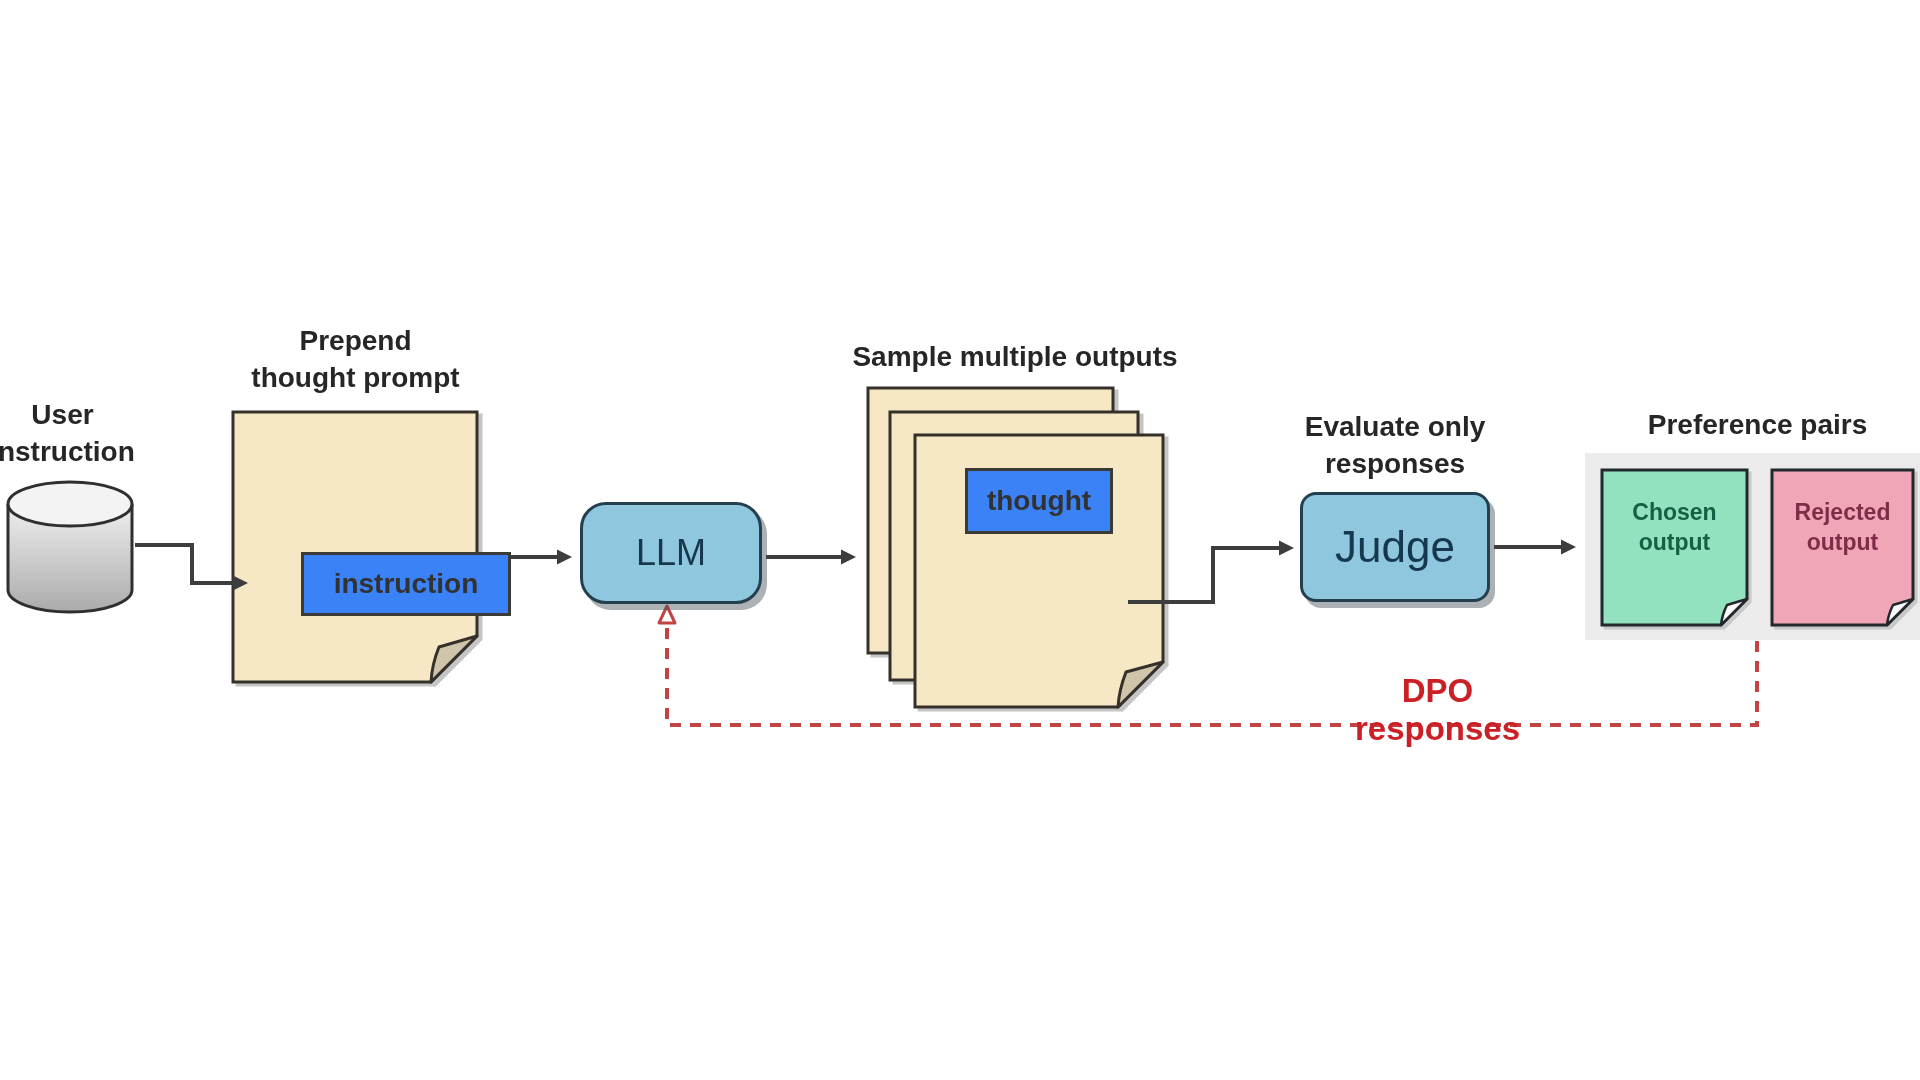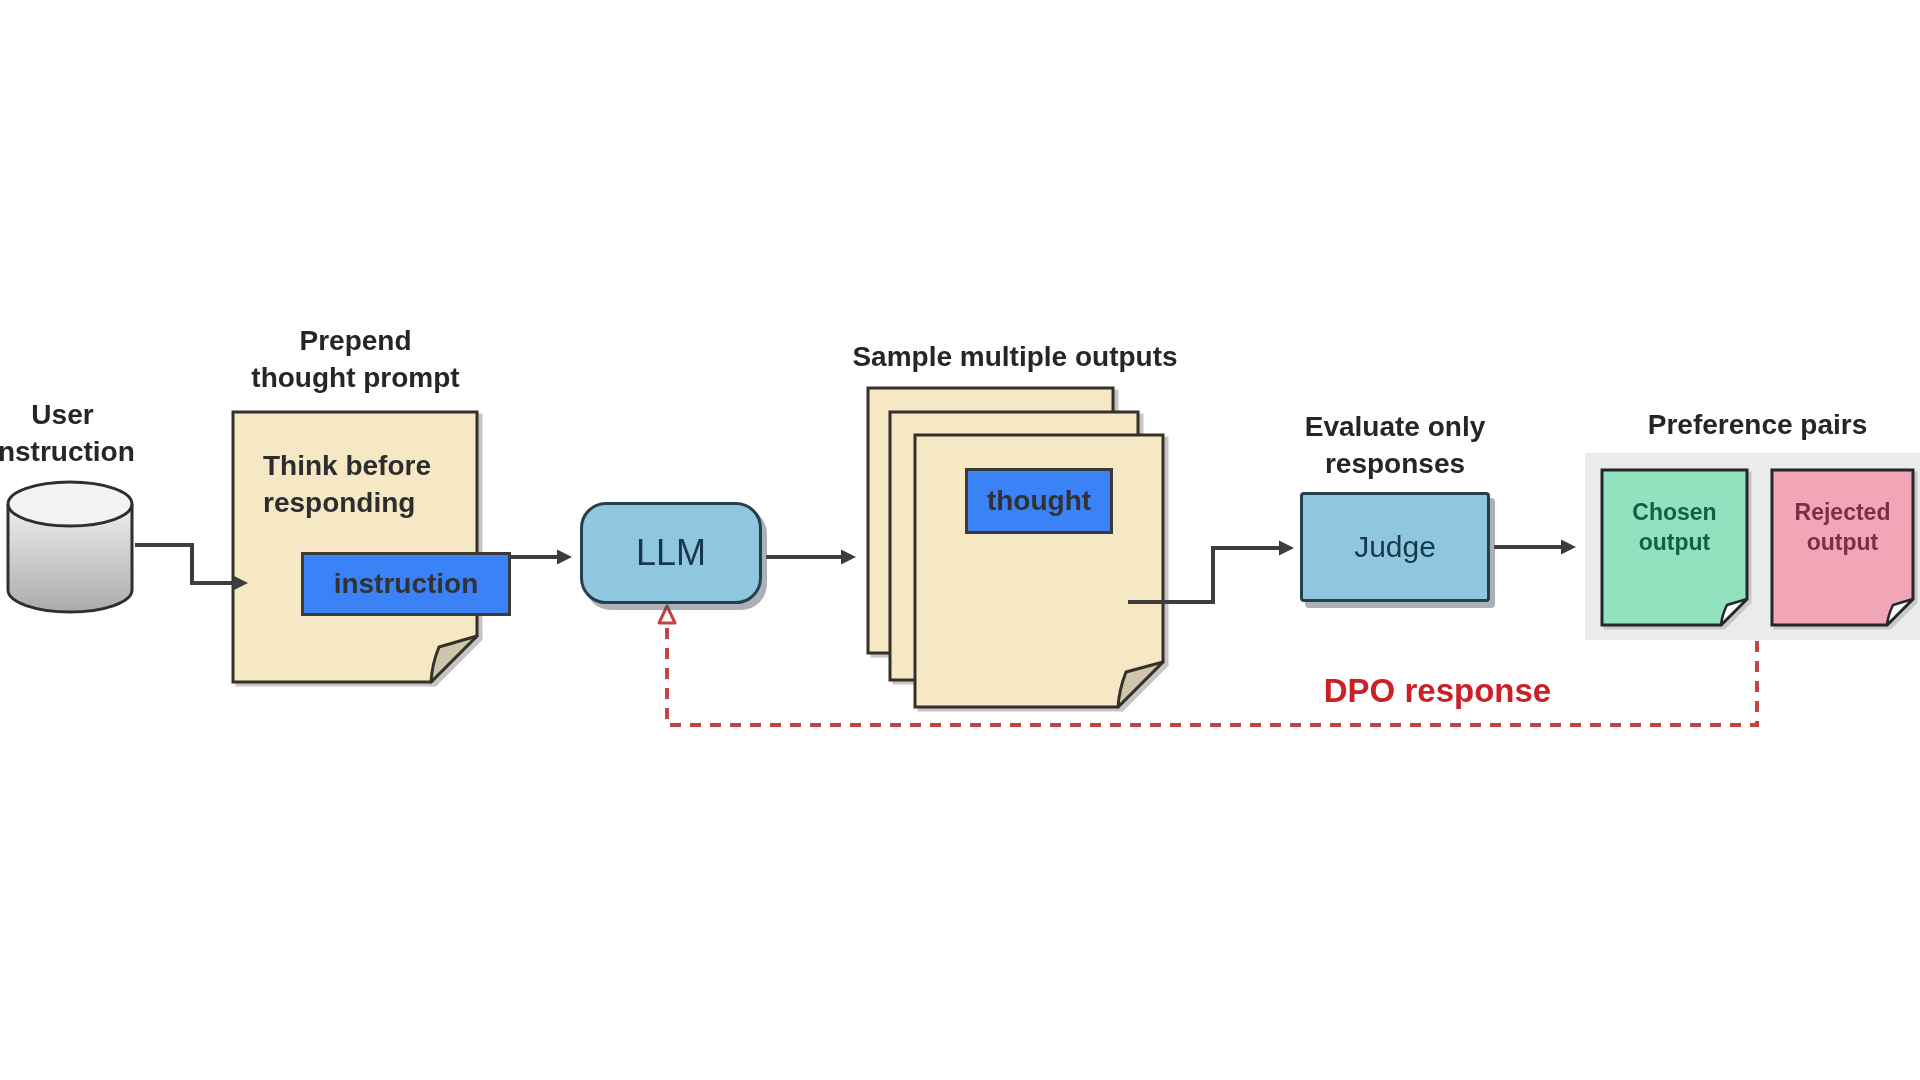--- a/index.html
+++ b/index.html
@@ -23,21 +23,21 @@
   .openhead{fill:#ffffff;stroke:var(--dashed_red);stroke-width:3;stroke-linejoin:round;}
   .cyl-stroke{stroke:#2f2f2f;stroke-width:3;}
   
   .blue-box{
     position:absolute;box-sizing:border-box;background:var(--blue_fill);
     border:3px solid #24404f;display:flex;align-items:center;justify-content:center;
     color:var(--blue_text);font-weight:400;
     box-shadow:5px 6px 0 rgba(70,82,92,0.45);
   }
   .llm-box{left:580px;top:502px;width:182px;height:102px;border-radius:26px;font-size:36px;}
-  .judge-box{left:1300px;top:492px;width:190px;height:110px;border-radius:4px;font-size:30px;}
+  .judge-box{left:1300px;top:492px;width:190px;height:110px;border-radius:16px;font-size:44px;}
   .white-box{
     position:absolute;box-sizing:border-box;background:#3b82f6;border:3px solid #3b3b35;
     display:flex;align-items:center;justify-content:center;
     color:#323232;font-size:28px;font-weight:600;
   }
   .instruction-box{left:253px;top:552px;width:210px;height:64px;margin-left:48px;}
   .thought-box{left:965px;top:468px;width:148px;height:66px;}
   .response-box{left:952px;top:572px;width:176px;height:64px;}
   .lbl{
     position:absolute;text-align:center;color:var(--label_text);
@@ -131,28 +131,26 @@
 
   <div class="lbl user-lbl">User
 instruction</div>
   <div class="lbl prepend-lbl">Prepend
 thought prompt</div>
   <div class="lbl sample-lbl">Sample multiple outputs</div>
   <div class="lbl evaluate-lbl">Evaluate only
 responses</div>
   <div class="lbl preference-lbl">Preference pairs</div>
 
-  <div class="think-text">Think before
-responding</div>
   <div class="white-box instruction-box">instruction</div>
   <div class="white-box thought-box">thought</div>
 
   <div class="blue-box llm-box">LLM</div>
   <div class="blue-box judge-box">Judge</div>
 
   <div class="note-text chosen-text">Chosen
 output</div>
   <div class="note-text rejected-text">Rejected
 output</div>
 
-  <div class="dpo-lbl">DPO response</div>
+  <div class="dpo-lbl">DPO responses</div>
 
 </div>
 
 </body></html>

